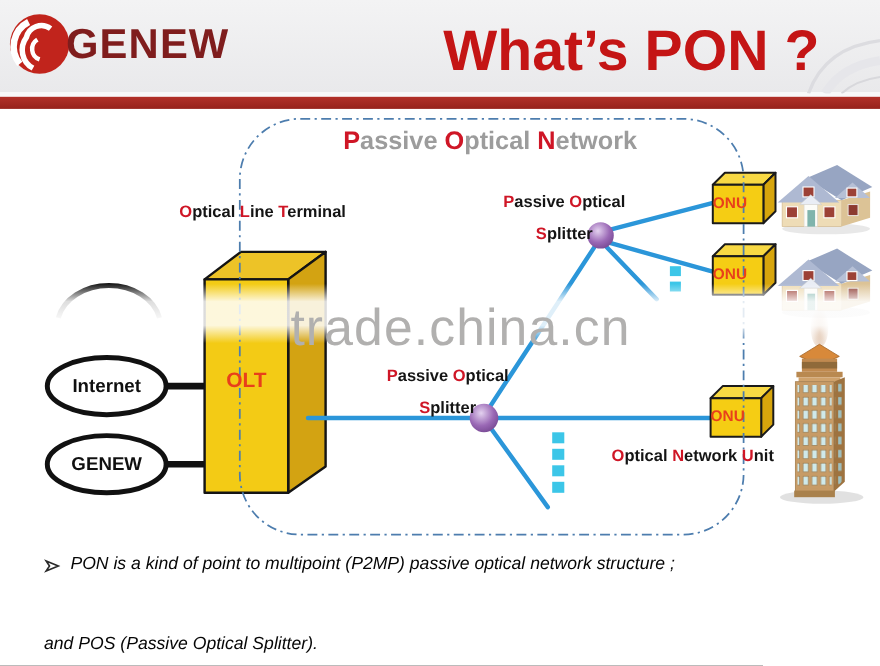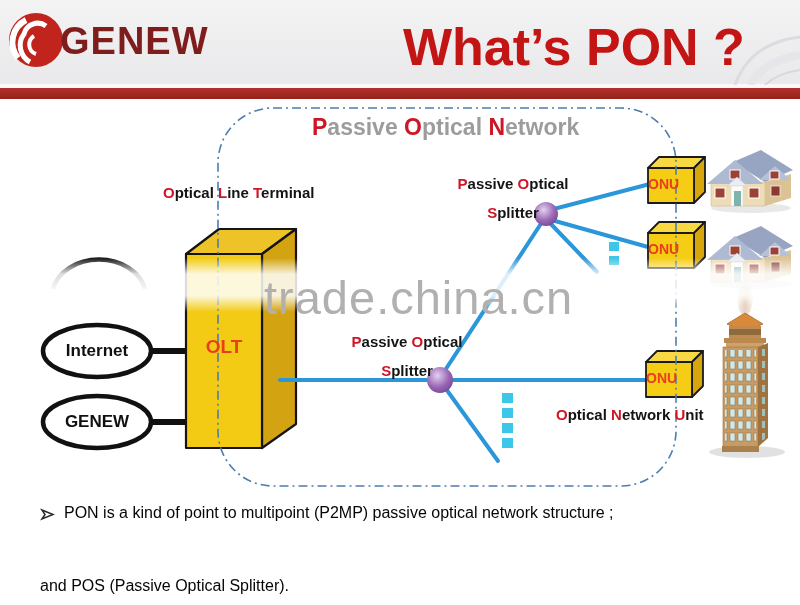--- a/index.html
+++ b/index.html
@@ -27,21 +27,21 @@
   .olt-term{left:163px;top:184px;font-size:15px;}
   .pos-top{left:438px;top:169px;width:150px;text-align:center;font-size:15px;line-height:29px;}
   .pos-mid{left:332px;top:327px;width:150px;text-align:center;font-size:15px;line-height:29px;}
   .onu-unit{left:556px;top:406px;font-size:15px;}
   .boxtxt{color:#e83f1b;text-align:center;}
   .olt-txt{left:186px;top:336px;width:76px;font-size:19px;}
   .onu-txt{width:26px;font-size:14px;}
   .node-lbl{width:108px;text-align:center;font-size:17px;color:#101010;}
   
   .bullet-row{position:absolute;left:40px;z-index:4;display:flex;align-items:flex-start;
-         font-size:16px;color:#060606;white-space:nowrap;}
+         font-size:16px;color:#060606;white-space:nowrap;font-style:italic;}
   .bullet-row .arr{margin:3px 9px 0 0;flex:0 0 auto;}
   .b1{top:504px;} .b2{top:544px;} .b3{top:577px;}
 </style>
 </head>
 <body>
 
 <div class="slide">
 
   <div class="header"></div>
   <div class="sep"></div>

